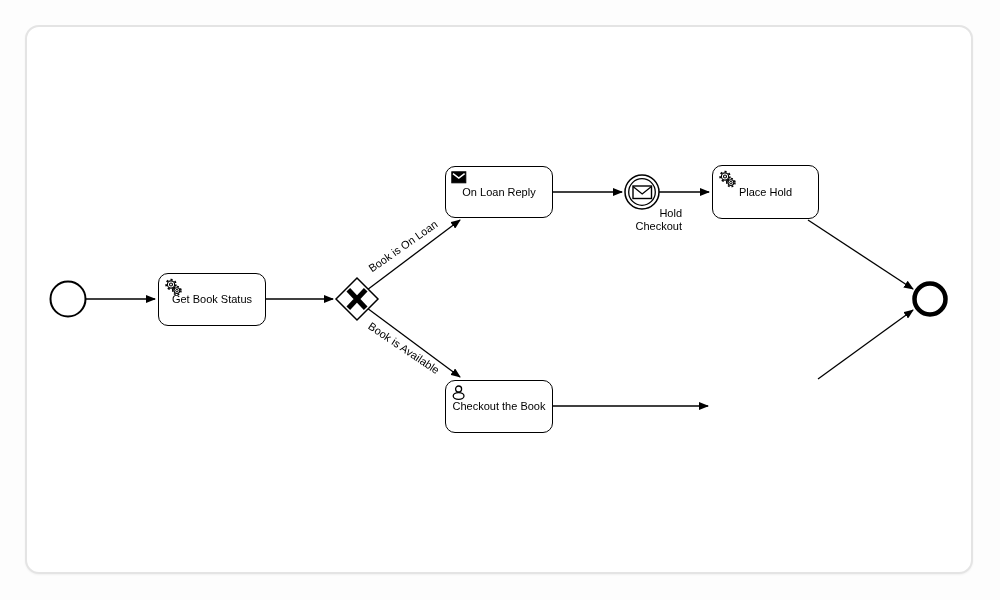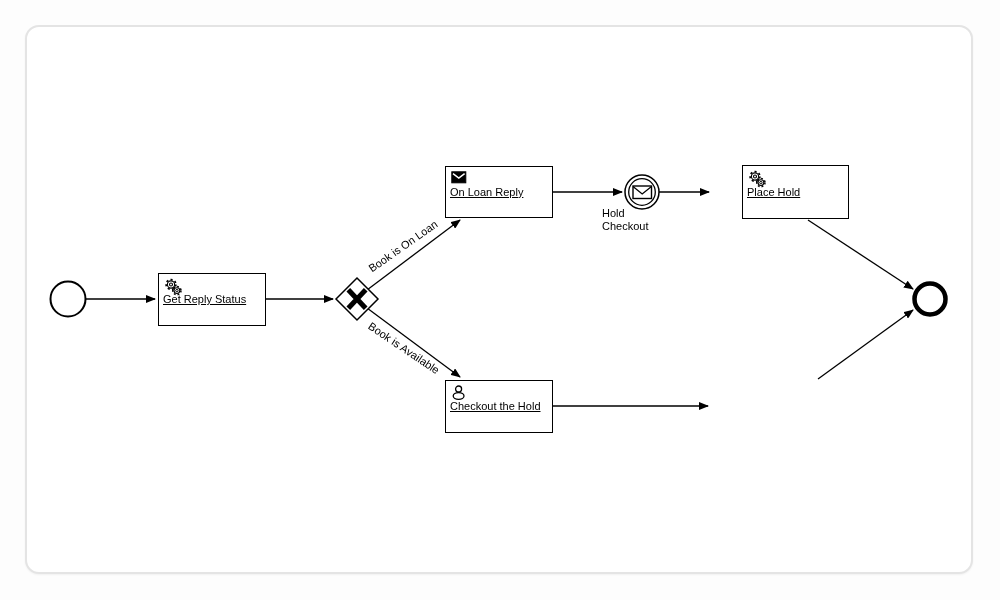--- a/index.html
+++ b/index.html
@@ -12,30 +12,30 @@
   }
   .stage { position:relative; width:1000px; height:600px; }
   .canvas {
     position:absolute; left:25px; top:25px; width:948px; height:549px;
     background:#ffffff; border:2px solid #e4e4e4; border-radius:14px;
     box-shadow:0 1px 2px rgba(0,0,0,0.05);
   }
   svg.layer { position:absolute; left:0; top:0; width:1000px; height:600px; }
   .task {
     position:absolute; background:#fff; border:1.5px solid #000;
-    border-radius:0; display:flex; align-items:center; justify-content:flex-start;
-    font-size:11px; line-height:13px; text-align:center; padding:0 4px;text-decoration:underline;
+    border-radius:10px; display:flex; align-items:center; justify-content:center;
+    font-size:11px; line-height:13px; text-align:center; padding:0 4px;
   }
   .task .icon { position:absolute; top:4px; left:5px; }
   .edge-label {
     position:absolute; font-size:11px; white-space:nowrap;
     text-align:center; transform-origin:50% 50%;
   }
   .event-label {
-    position:absolute; font-size:11px; line-height:13px; text-align:left;
+    position:absolute; font-size:11px; line-height:13px; text-align:right;
   }
 </style>
 </head>
 <body>
 
 <div class="stage">
   <div class="canvas"></div>
 
   <svg class="layer" viewBox="0 0 1000 600">
     <defs>
@@ -77,49 +77,49 @@
 
   <div class="task" style="left:158px; top:273px; width:108px; height:53px;">
     <svg class="icon" width="20" height="20" viewBox="0 0 20 20">
       <circle cx="7" cy="6.5" r="4.9" fill="none" stroke="#000" stroke-width="1.7" stroke-dasharray="2.1 2.3"></circle>
       <circle cx="7" cy="6.5" r="3.6" fill="#fff" stroke="#000" stroke-width="1.1"></circle>
       <circle cx="7" cy="6.5" r="1.5" fill="#fff" stroke="#000" stroke-width="1.1"></circle>
       <circle cx="12.9" cy="12.6" r="4.1" fill="none" stroke="#000" stroke-width="1.5" stroke-dasharray="1.8 2"></circle>
       <circle cx="12.9" cy="12.6" r="2.9" fill="#fff" stroke="#000" stroke-width="1.1"></circle>
       <circle cx="12.9" cy="12.6" r="1.2" fill="#fff" stroke="#000" stroke-width="1"></circle>
     </svg>
-    <span>Get Reply Status</span>
+    <span>Get Book Status</span>
   </div>
 
   <div class="task" style="left:445px; top:166px; width:108px; height:52px;">
     <svg class="icon" width="16" height="13" viewBox="0 0 16 13">
       <rect x="0.8" y="0.8" width="14" height="11" fill="#000" stroke="#000"></rect>
       <path d="M2,2.6 L7.8,7 L13.6,2.6" fill="none" stroke="#fff" stroke-width="1.5"></path>
     </svg>
     <span>On Loan Reply</span>
   </div>
 
-  <div class="task" style="left:712px; top:165px; width:107px; height:54px;margin-left:30px;">
+  <div class="task" style="left:712px; top:165px; width:107px; height:54px;">
     <svg class="icon" width="20" height="20" viewBox="0 0 20 20">
       <circle cx="7" cy="6.5" r="4.9" fill="none" stroke="#000" stroke-width="1.7" stroke-dasharray="2.1 2.3"></circle>
       <circle cx="7" cy="6.5" r="3.6" fill="#fff" stroke="#000" stroke-width="1.1"></circle>
       <circle cx="7" cy="6.5" r="1.5" fill="#fff" stroke="#000" stroke-width="1.1"></circle>
       <circle cx="12.9" cy="12.6" r="4.1" fill="none" stroke="#000" stroke-width="1.5" stroke-dasharray="1.8 2"></circle>
       <circle cx="12.9" cy="12.6" r="2.9" fill="#fff" stroke="#000" stroke-width="1.1"></circle>
       <circle cx="12.9" cy="12.6" r="1.2" fill="#fff" stroke="#000" stroke-width="1"></circle>
     </svg>
     <span>Place Hold</span>
   </div>
 
   <div class="task" style="left:445px; top:380px; width:108px; height:53px;">
     <svg class="icon" width="16" height="16" viewBox="0 0 16 16">
       <ellipse cx="7.6" cy="11" rx="5.4" ry="3.4" fill="#fff" stroke="#000" stroke-width="1.3"></ellipse>
       <circle cx="7.6" cy="4" r="3" fill="#fff" stroke="#000" stroke-width="1.3"></circle>
     </svg>
-    <span>Checkout the Hold</span>
+    <span>Checkout the Book</span>
   </div>
 
 
   <div class="edge-label" style="left:358px; top:240px; width:90px; transform:rotate(-35deg);">Book is On Loan</div>
   <div class="edge-label" style="left:359px; top:342px; width:90px; transform:rotate(34deg);">Book is Available</div>
 
   <div class="event-label" style="left:602px; top:207px; width:80px;">
     <div>Hold</div>
     <div>Checkout</div>
   </div>

